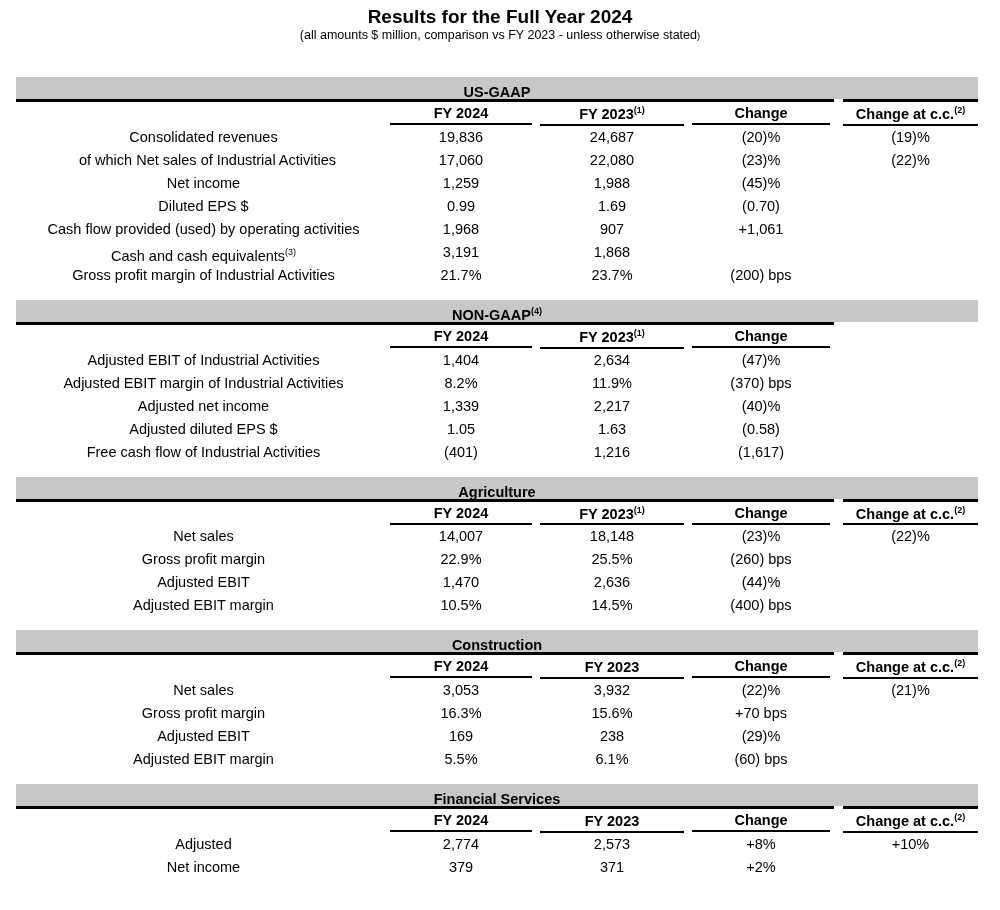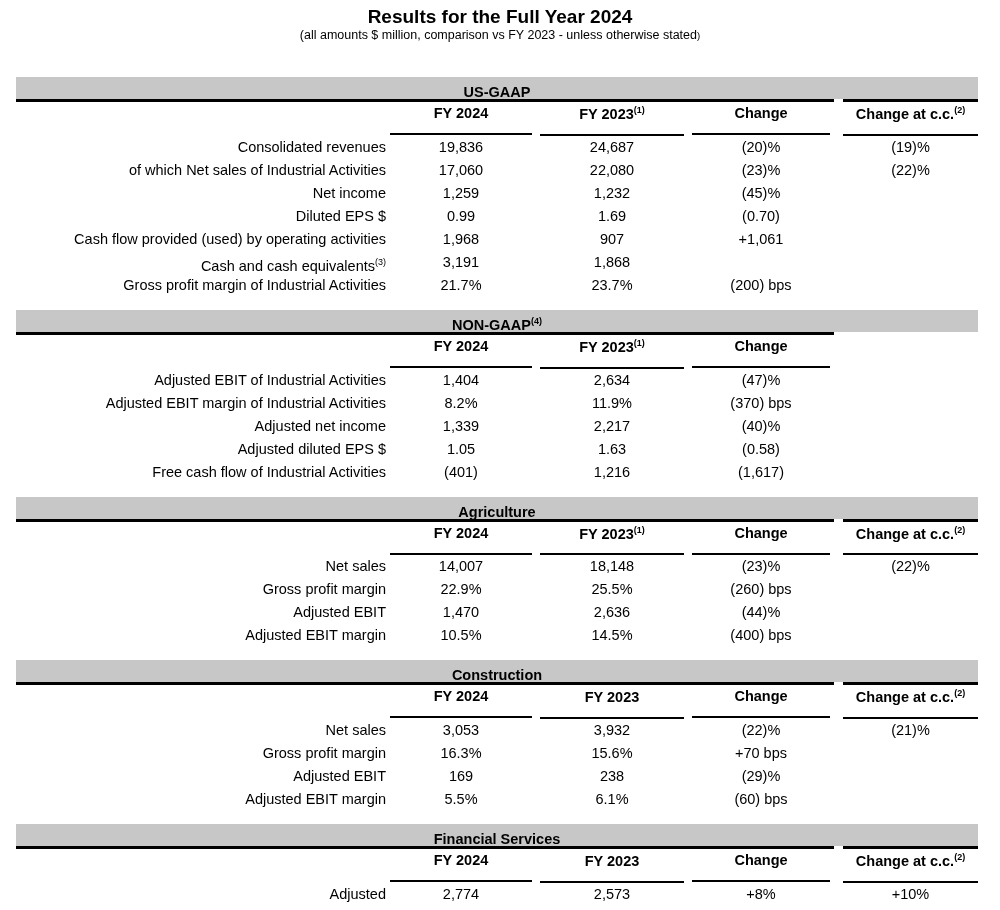--- a/index.html
+++ b/index.html
@@ -18,25 +18,25 @@
   .band {
     height:22px; line-height:22px; background:#c7c7c7;
     text-align:center; font-weight:bold; font-size:14.5px;
   }
   .rule { display:flex; height:3px; }
   .rule .main { width:818px; height:3px; background:#000; }
   .rule .ccseg { width:135px; height:3px; background:#000; margin-left:9px; }
   .grid { display:grid; grid-template-columns:370px 150px 152px 146px 9px 135px; }
   .hrow { padding-top:2px; }
   .hcell { font-weight:bold; font-size:14.5px; text-align:center; }
-  .hu { border-bottom:2.5px solid #000; padding:1px 0 12px; margin:0 4px; }
+  .hu { border-bottom:2.5px solid #000; padding:1px 0 2px; margin:0 4px; }
   .hu.ccu { margin:0; }
   .row { height:23px; line-height:23px; font-size:14.5px; }
   .row:first-of-type { margin-top:2px; }
-  .label { text-align:right; padding-left:5px; white-space:nowrap; }
+  .label { text-align:center; padding-left:5px; white-space:nowrap; }
   .label.indent { padding-left:13px; }
   .val { text-align:center; white-space:nowrap; }
   sup { font-size:9px; font-weight:inherit; }
 </style>
 </head>
 <body>
 
 <div class="page">
   <div class="title">Results for the Full Year 2024</div>
   <div class="subtitle"><span>(all amounts $ million, comparison vs FY 2023 - unless otherwise stated</span><span class="close">)</span></div>
@@ -77,21 +77,21 @@
         <div class="label indent"><span>of which Net sales of Industrial Activities</span></div>
         <div class="val">17,060</div>
         <div class="val">22,080</div>
         <div class="val">(23)%</div>
         <div></div>
         <div class="val">(22)%</div>
       </div>
       <div class="grid row">
         <div class="label"><span>Net income</span></div>
         <div class="val">1,259</div>
-        <div class="val">1,232</div>
+        <div class="val">1,988</div>
         <div class="val">(45)%</div>
         <div></div>
         <div class="val"></div>
       </div>
       <div class="grid row">
         <div class="label"><span>Diluted EPS $</span></div>
         <div class="val">0.99</div>
         <div class="val">1.69</div>
         <div class="val">(0.70)</div>
         <div></div>

